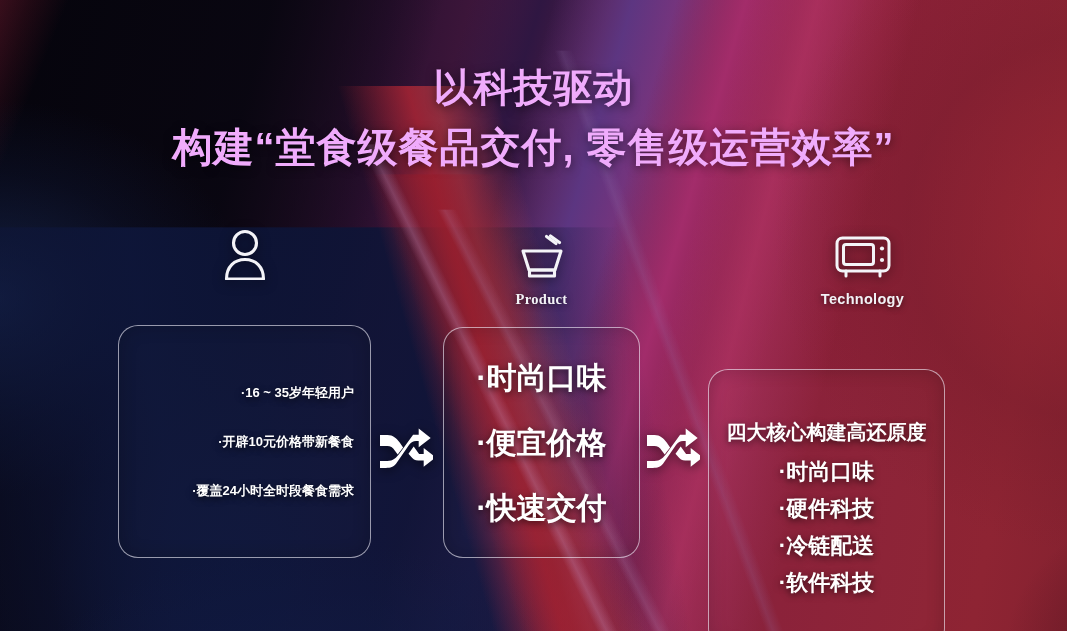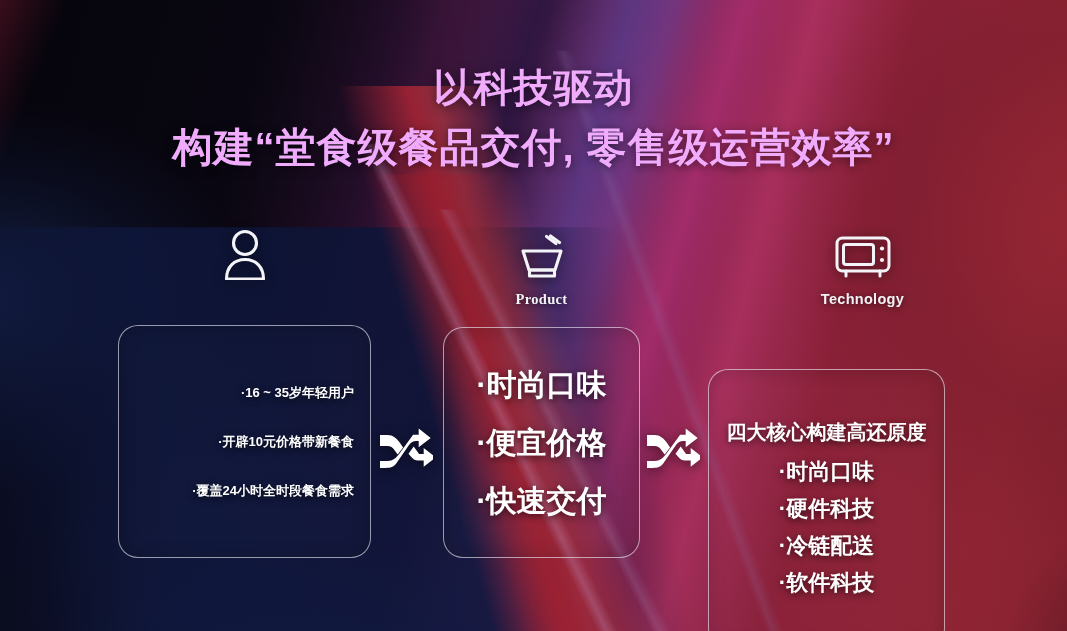--- a/index.html
+++ b/index.html
@@ -145,21 +145,21 @@
   }
 
   
   #card-user { left:118px; top:97px; width:253px; height:233px; padding:0 16px; }
   #card-user li { font-size:13px; font-weight:bold; line-height:28px; text-align:right; padding-left:4px; }
   #card-user li + li { margin-top:21px; }
 
   
   #card-product { left:443px; top:99px; width:197px; height:231px; }
   #card-product li { font-size:30px; font-weight:bold; line-height:38px; text-align:center; }
-  #card-product li + li { margin-top:20px; }
+  #card-product li + li { margin-top:27px; }
 
   
   #card-tech { left:708px; top:97px; width:237px; height:279px;margin-top:44px; }
   #card-tech .c3-head {
     color:#ffffff; font-size:20px; font-weight:bold; text-align:center;
     line-height:28px; margin-bottom:9px;
     text-shadow:0 2px 7px rgba(0,0,0,0.65);
   }
   #card-tech li { font-size:22px; font-weight:bold; line-height:33px; text-align:center; }
   #card-tech li + li { margin-top:4px; }

